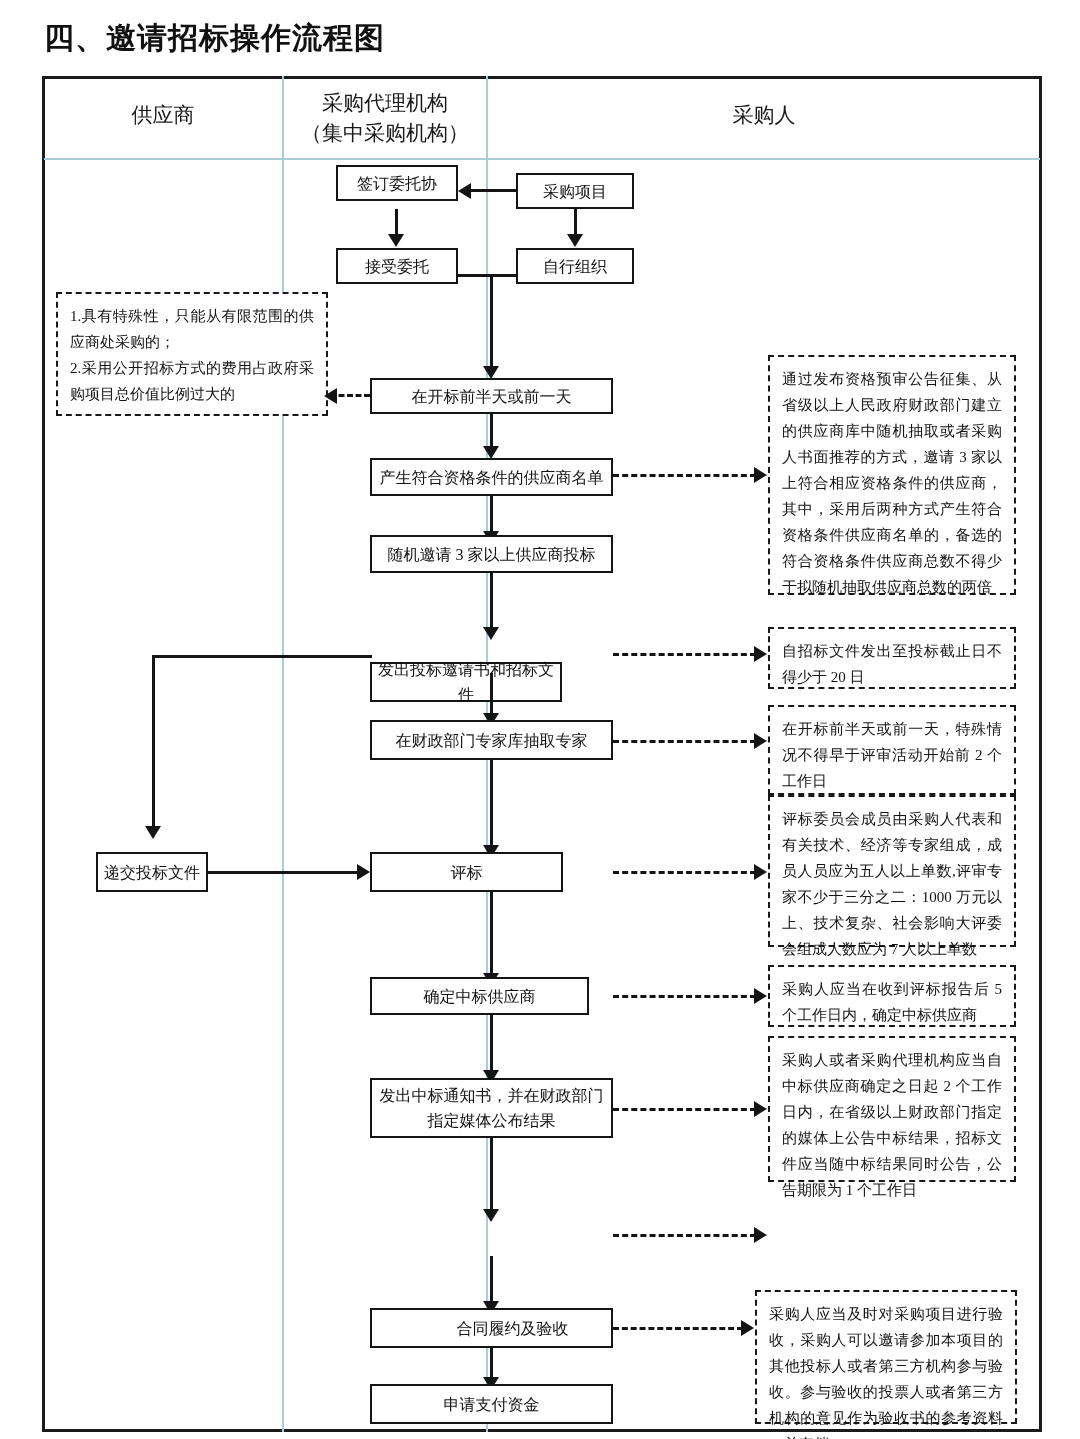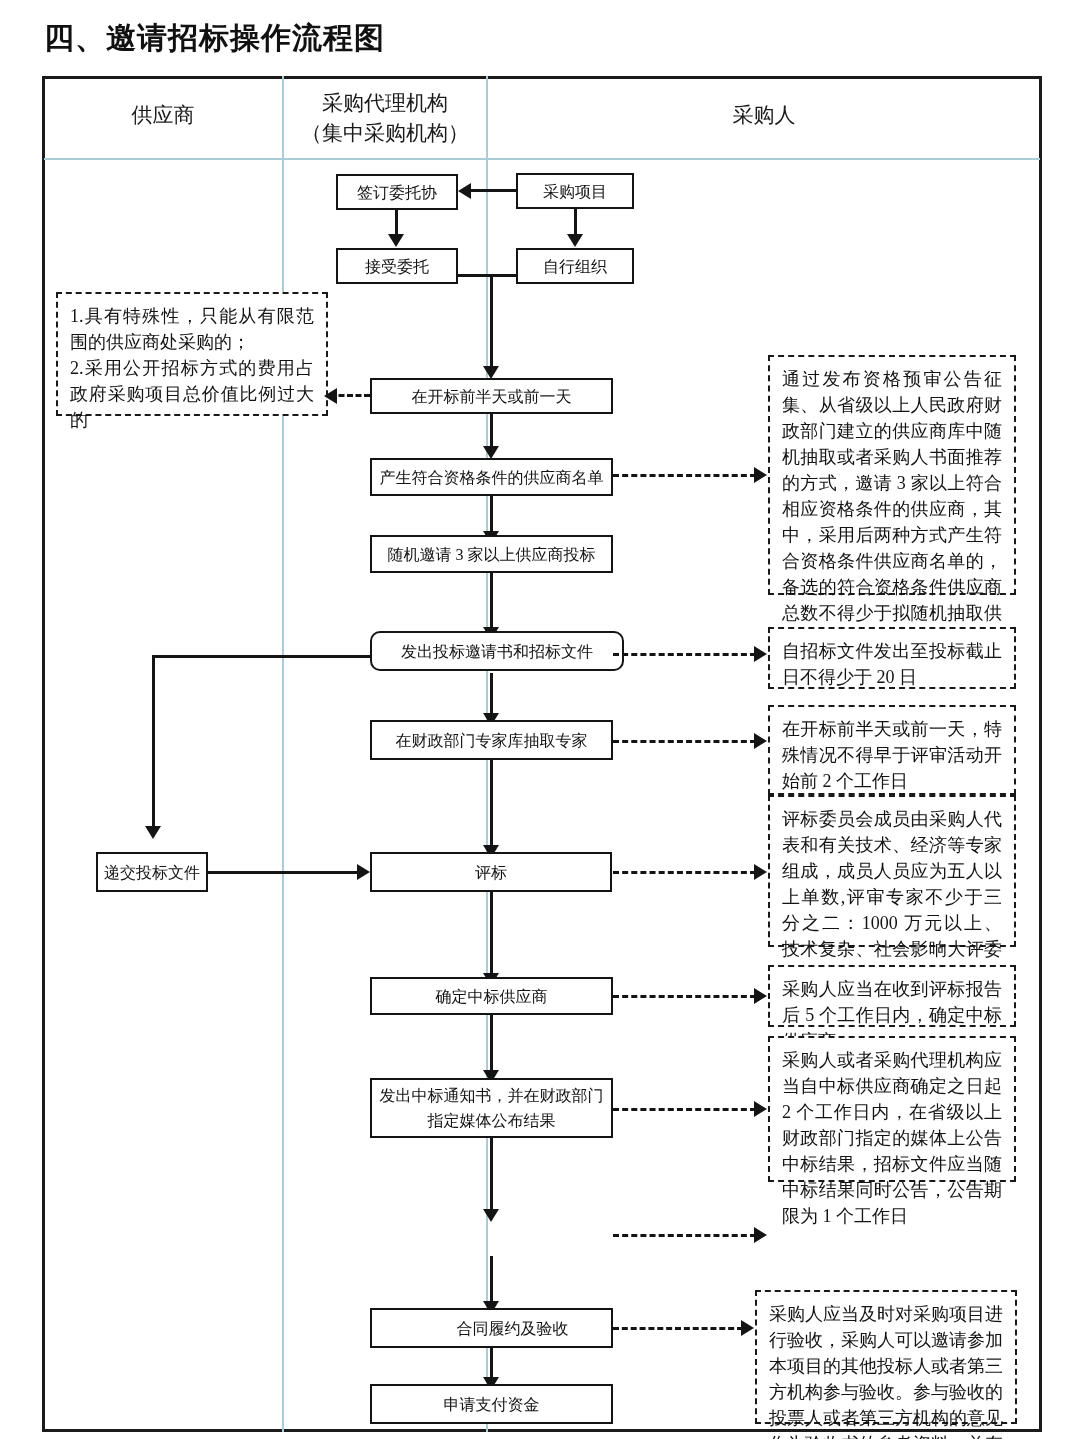--- a/index.html
+++ b/index.html
@@ -78,21 +78,21 @@
     padding:2px 6px;
     color:#131313;
   }
 
   
   .note{
     position:absolute;
     box-sizing:border-box;
     border:2px dashed #191919;
     background:#ffffff;
-    font-size:18px;
+    font-size:15px;
     line-height:26px;
     padding:9px 12px;
     color:#131313;
     text-align:justify;
   }
 
   
   .ln{position:absolute;background:#141414;}
   .ln.v{width:3px;}
   .ln.h{height:3px;}
@@ -133,21 +133,21 @@
   <div class="col-div c2"></div>
   <div class="header-rule"></div>
 
   <div class="col-head h1">供应商</div>
   <div class="col-head h2">
     <div>采购代理机构</div>
     <div>（集中采购机构）</div>
   </div>
   <div class="col-head h3">采购人</div>
 
-  <div class="box" style="left:336px;top:174px;width:122px;height:36px;">签订委托协</div>
+  <div class="box" style="left:336px;top:165px;width:122px;height:36px;">签订委托协</div>
   <div class="box" style="left:516px;top:173px;width:118px;height:36px;">采购项目</div>
 
   <div class="ln h" style="left:470px;top:189px;width:46px;"></div>
   <div class="arrow left" style="left:458px;top:183px;"></div>
 
   <div class="box" style="left:336px;top:248px;width:122px;height:36px;text-align:center;">接受委托</div>
   <div class="box" style="left:516px;top:248px;width:118px;height:36px;">自行组织</div>
 
   <div class="ln v" style="left:395px;top:209px;height:26px;"></div>
   <div class="arrow down" style="left:388px;top:234px;"></div>
@@ -175,36 +175,36 @@
   <div class="box" style="left:370px;top:458px;width:243px;height:38px;">产生符合资格条件的供应商名单</div>
 
   <div class="ln v" style="left:490px;top:496px;height:38px;"></div>
   <div class="arrow down" style="left:483px;top:531px;"></div>
 
   <div class="box" style="left:370px;top:535px;width:243px;height:38px;">随机邀请 3 家以上供应商投标</div>
 
   <div class="ln v" style="left:490px;top:573px;height:60px;"></div>
   <div class="arrow down" style="left:483px;top:627px;"></div>
 
-  <div class="box" style="left:370px;top:631px;width:254px;height:40px;border-radius:10px;">发出投标邀请书和招标文件</div>
+  <div class="box" style="left:370px;top:662px;width:192px;height:40px;">发出投标邀请书和招标文件</div>
 
   <div class="ln v" style="left:490px;top:673px;height:46px;"></div>
   <div class="arrow down" style="left:483px;top:713px;"></div>
 
   <div class="box" style="left:370px;top:720px;width:243px;height:40px;">在财政部门专家库抽取专家</div>
 
   <div class="ln v" style="left:490px;top:760px;height:92px;"></div>
   <div class="arrow down" style="left:483px;top:845px;"></div>
 
-  <div class="box" style="left:370px;top:852px;width:242px;height:40px;">评标</div>
+  <div class="box" style="left:370px;top:852px;width:193px;height:40px;">评标</div>
 
   <div class="ln v" style="left:490px;top:892px;height:88px;"></div>
   <div class="arrow down" style="left:483px;top:973px;"></div>
 
-  <div class="box" style="left:370px;top:977px;width:243px;height:38px;">确定中标供应商</div>
+  <div class="box" style="left:370px;top:977px;width:219px;height:38px;">确定中标供应商</div>
 
   <div class="ln v" style="left:490px;top:1015px;height:62px;"></div>
   <div class="arrow down" style="left:483px;top:1070px;"></div>
 
   <div class="box" style="left:370px;top:1078px;width:243px;height:60px;">发出中标通知书，并在财政部门指定媒体公布结果</div>
 
   <div class="ln v" style="left:490px;top:1138px;height:78px;"></div>
   <div class="arrow down" style="left:483px;top:1209px;"></div>
 
 

